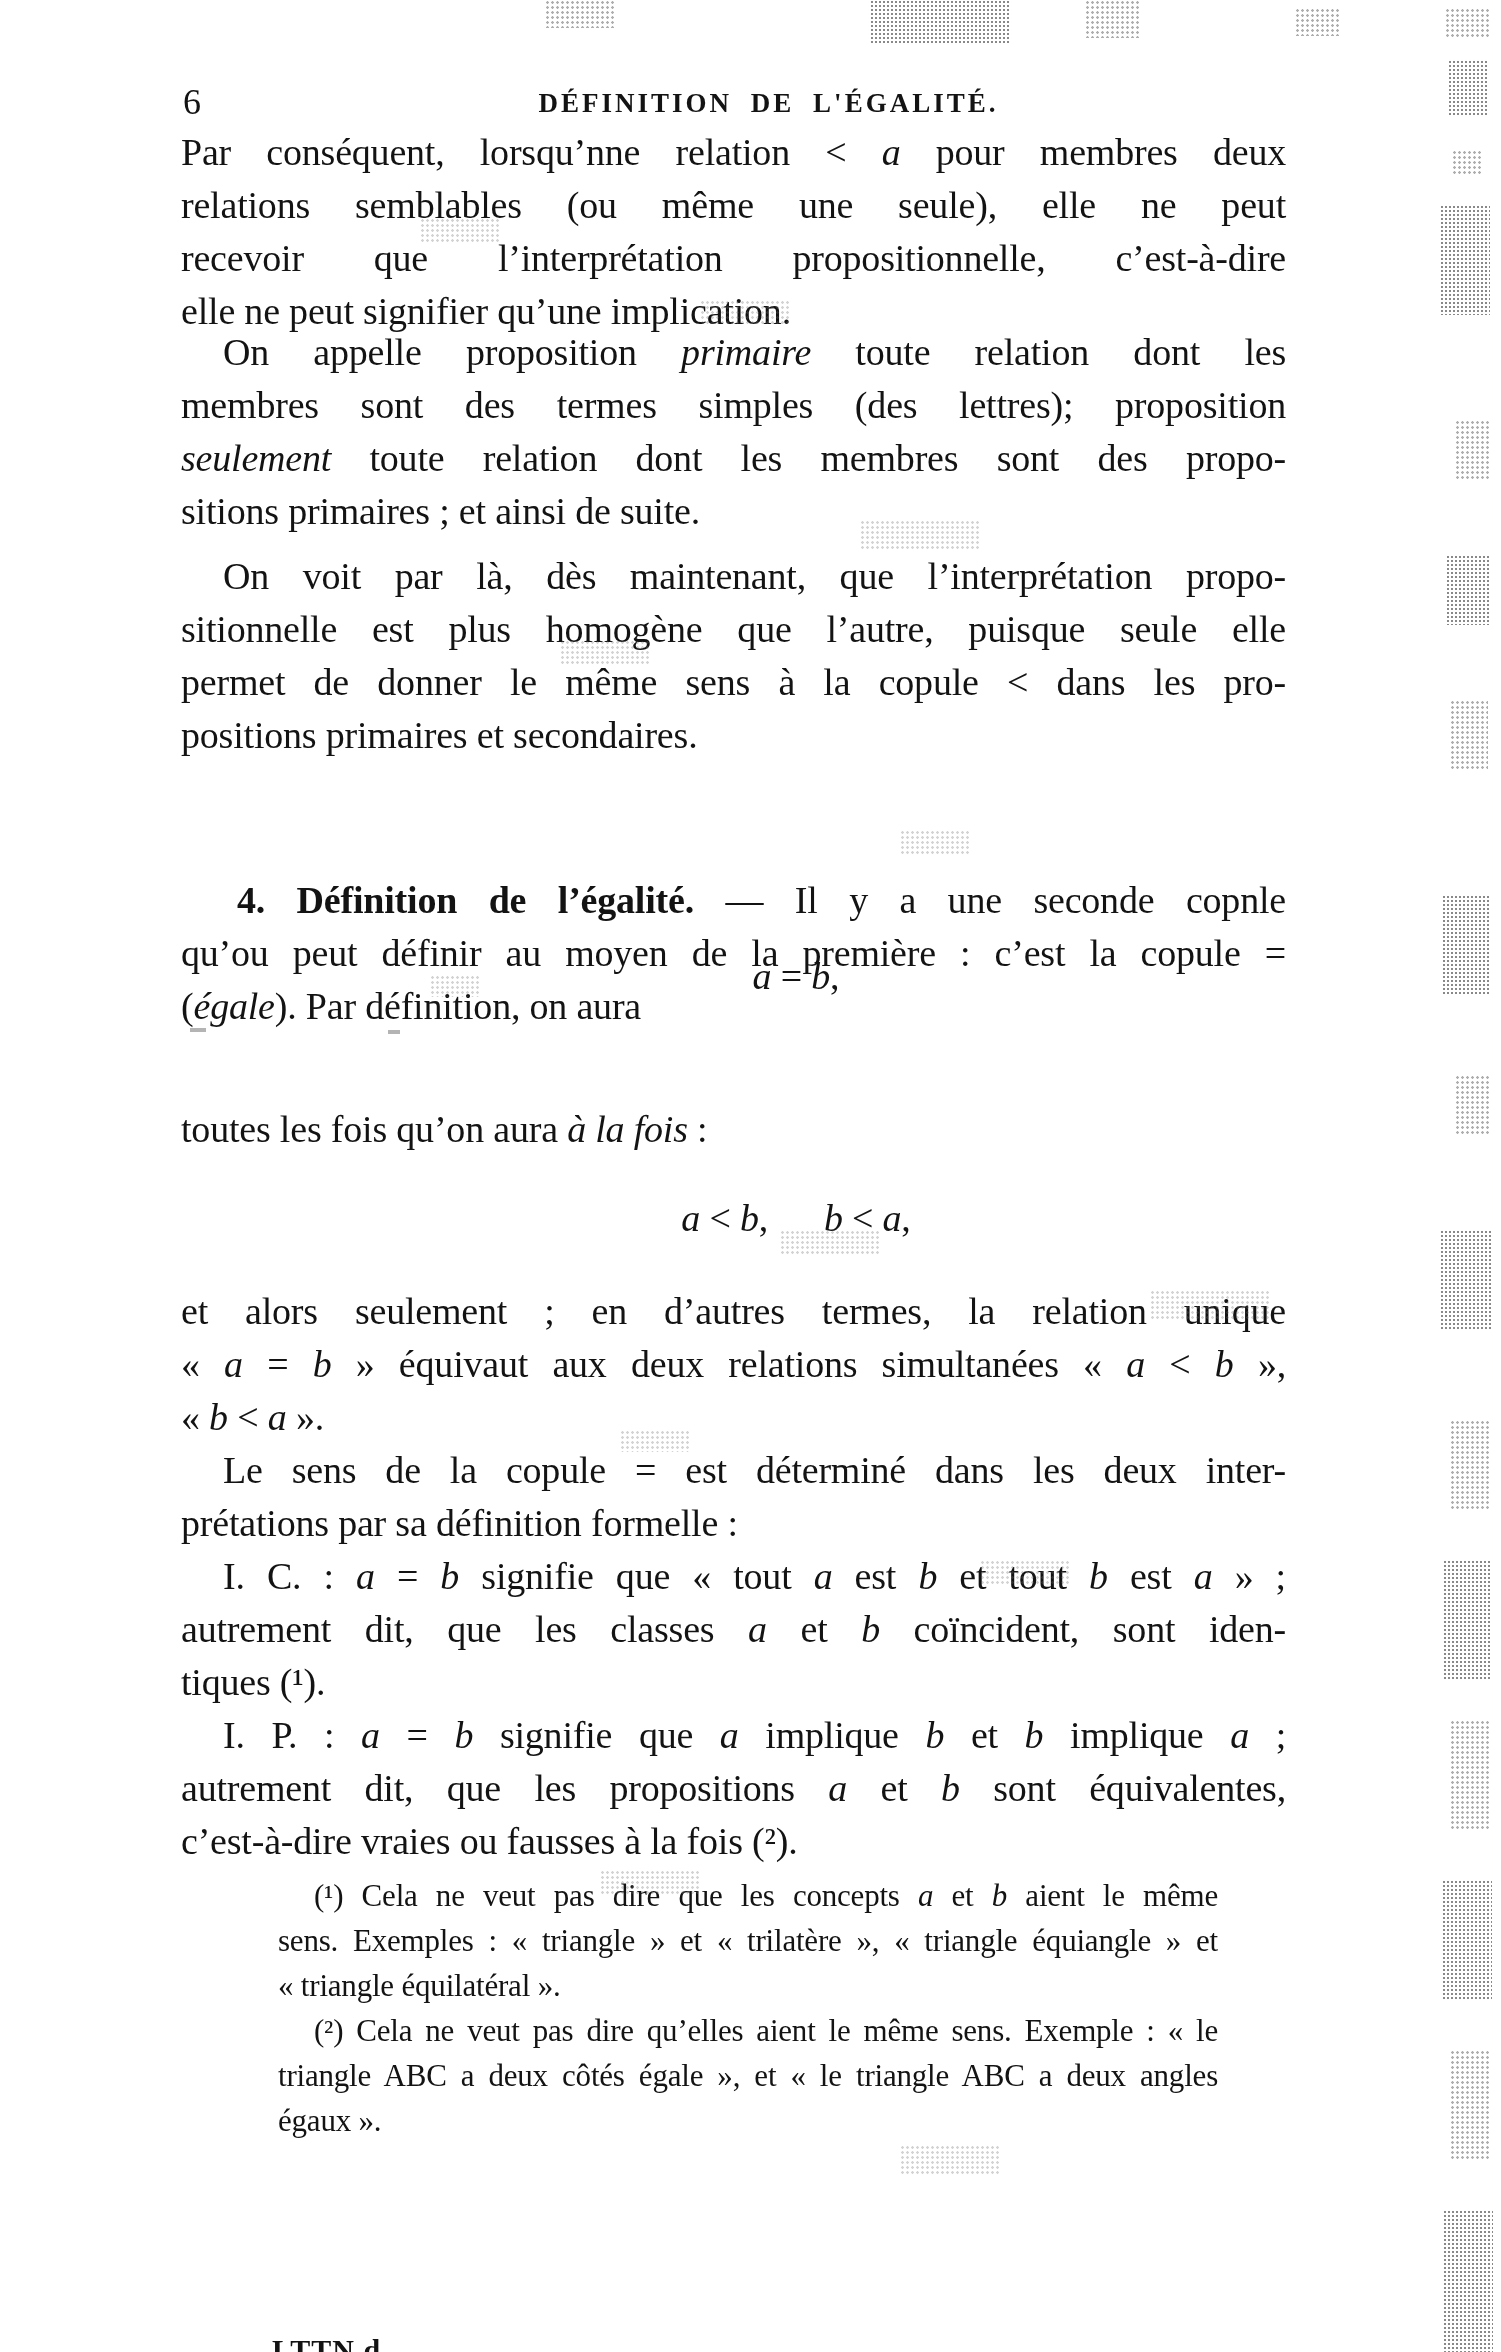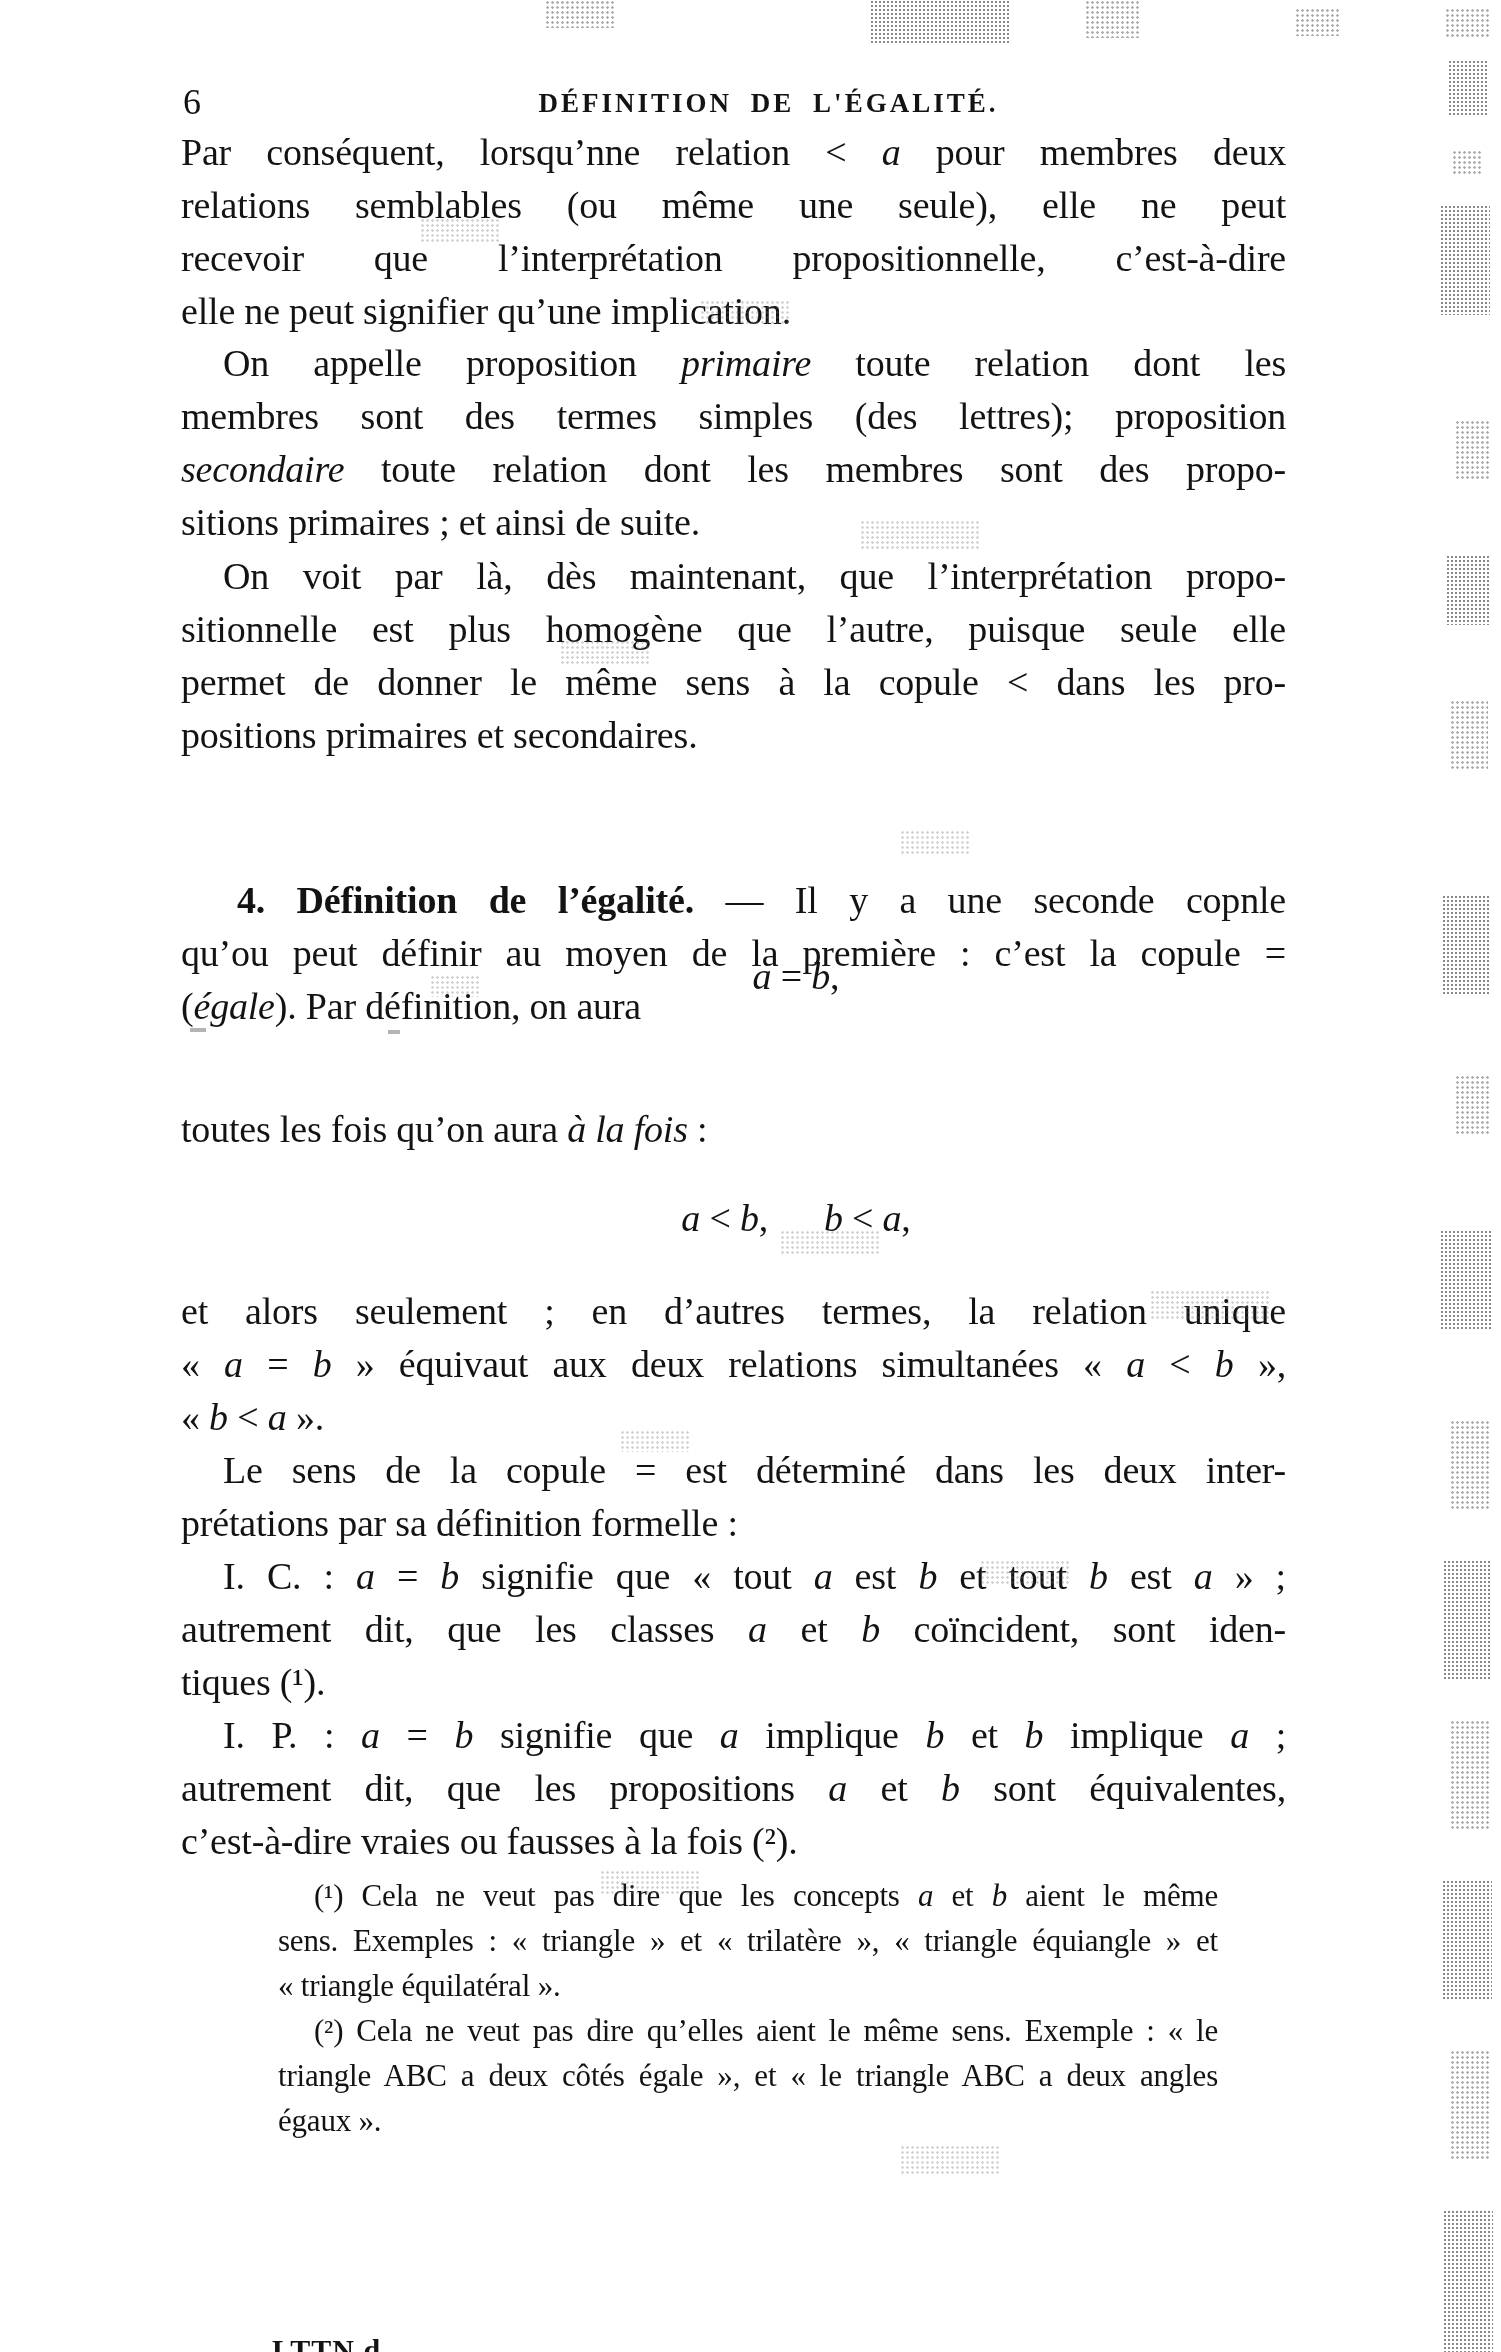--- a/index.html
+++ b/index.html
@@ -63,24 +63,24 @@
 
   <div class="pagenum">6</div>
   <div class="running-title">DÉFINITION DE L'ÉGALITÉ.</div>
 
   <section class="txt" style="top:126px">
       <div class="line"><span>Par conséquent, lorsqu’nne relation &lt; </span><span class="m">a</span><span> pour membres deux</span></div>
       <div class="line"><span>relations semblables (ou même une seule), elle ne peut</span></div>
       <div class="line"><span>recevoir que l’interprétation propositionnelle, c’est-à-dire</span></div>
       <div class="line last"><span>elle ne peut signifier qu’une implication.</span></div>
     </section>
-  <section class="txt p" style="top:337px">
+  <section class="txt p" style="top:326px">
       <div class="line"><span>On appelle proposition </span><span class="i">primaire</span><span> toute relation dont les</span></div>
       <div class="line"><span>membres sont des termes simples (des lettres); proposition</span></div>
-      <div class="line"><span class="i">secondaire</span><span> toute relation dont les membres sont des propo-</span></div>
+      <div class="line"><span class="i">seulement</span><span> toute relation dont les membres sont des propo-</span></div>
       <div class="line last"><span>sitions primaires ; et ainsi de suite.</span></div>
     </section>
   <section class="txt p" style="top:550px">
       <div class="line"><span>On voit par là, dès maintenant, que l’interprétation propo-</span></div>
       <div class="line"><span>sitionnelle est plus homogène que l’autre, puisque seule elle</span></div>
       <div class="line"><span>permet de donner le même sens à la copule &lt; dans les pro-</span></div>
       <div class="line last"><span>positions primaires et secondaires.</span></div>
     </section>
 
   <section class="txt sec" style="top:838px">

